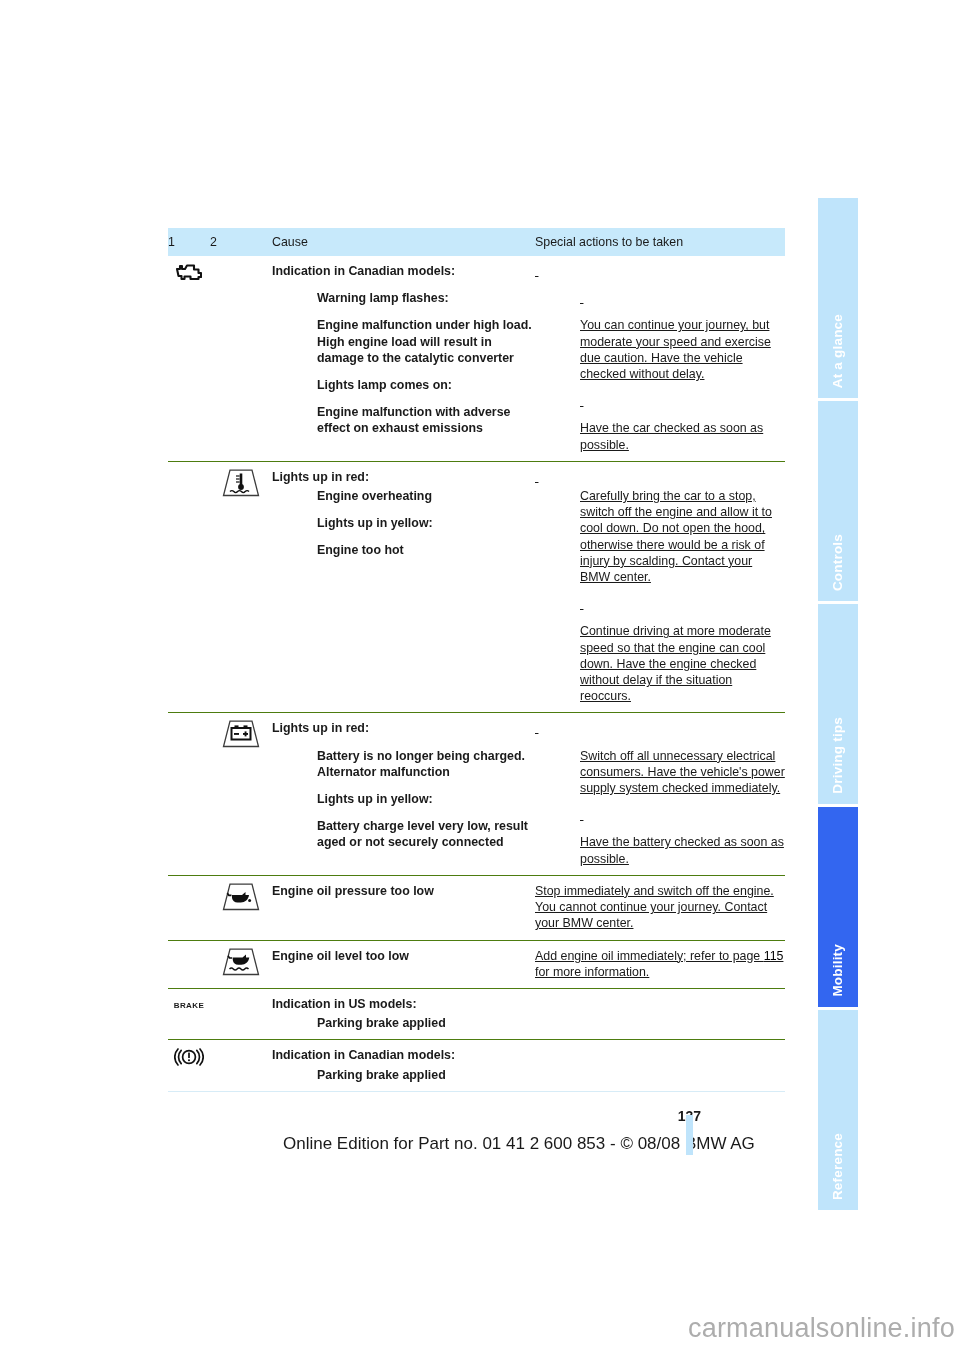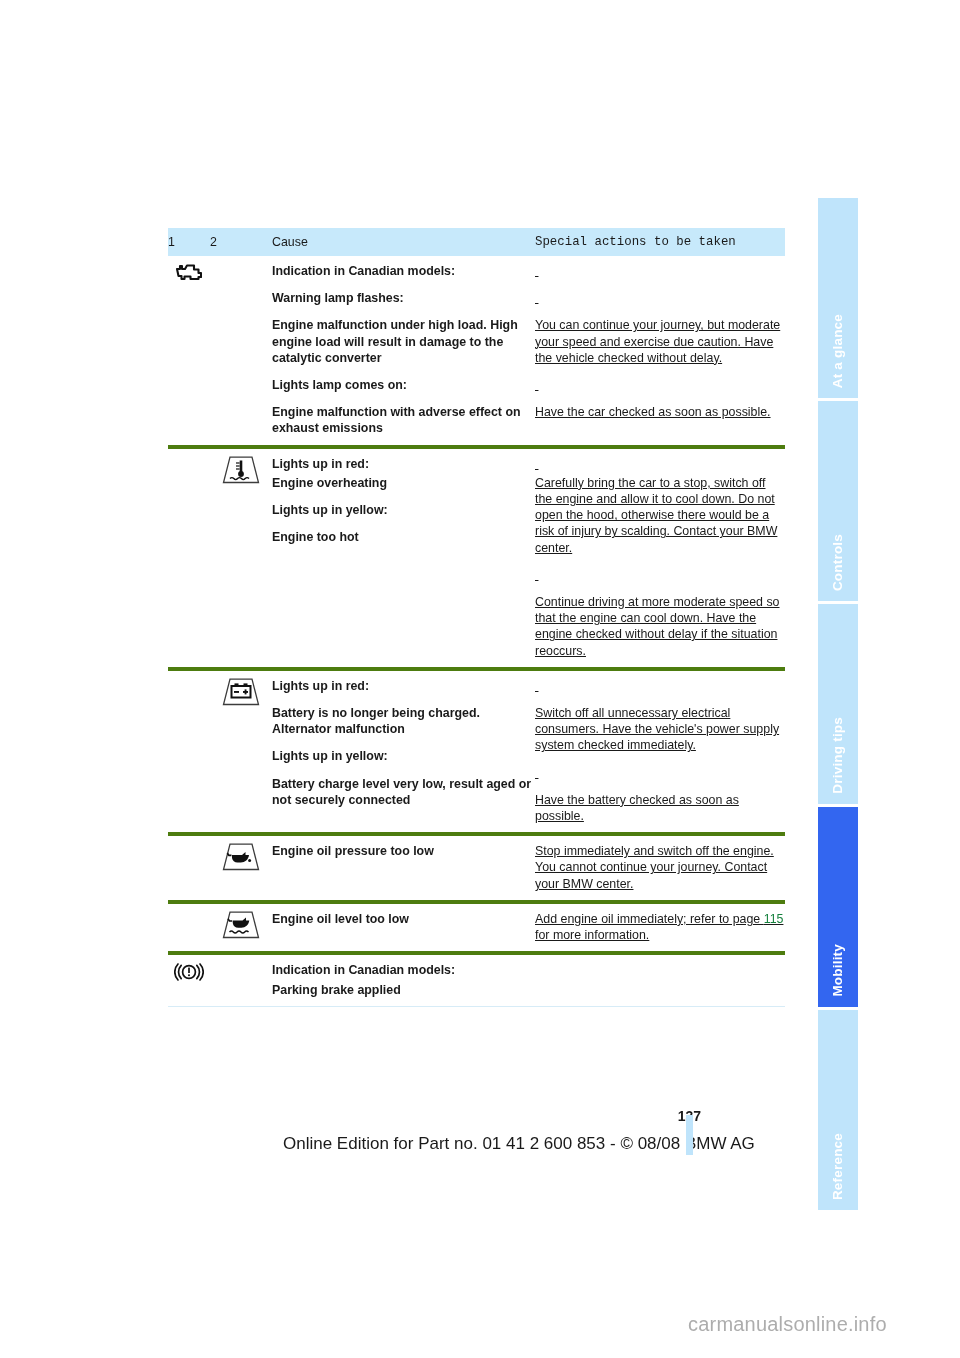--- a/index.html
+++ b/index.html
@@ -66,45 +66,45 @@
     background: #c7e9fb;
     font-weight: normal;
     text-align: left;
     padding: 4px 0 4px 0;
     font-size: 12.4px;
     vertical-align: middle;
     height: 20px;
   }
   th.c1, th.c2 { font-weight: bold; text-align: center; }
   th.c3 { padding-left: 10px; }
-  th.c4 { padding-left: 10px; font-family: Liberation Mono, monospace; }
+  th.c4 { padding-left: 10px; }
 
   col.c1 { width: 42px; }
   col.c2 { width: 62px; }
   col.c3 { width: 263px; }
   col.c4 { width: 250px; }
 
   table.warn-table tbody tr {
-    border-top: 4px solid #4d7c0f;
+    border-top: 1px solid #4d7c0f;
   }
   table.warn-table tbody tr:first-child { border-top: none; }
   table.warn-table tbody tr.last-row { border-bottom: 1px solid #d7ecf7; }
 
   table.warn-table td {
     vertical-align: top;
     padding: 7px 0 8px 0;
   }
   td.cause { padding-left: 10px; padding-right: 14px; font-weight: bold; }
   td.action { padding-left: 10px; padding-right: 4px; text-decoration: underline; }
   td.ic1, td.ic2 { text-align: center; padding-top: 9px; }
 
   .blk { margin: 0 0 0 0; }
-  .blk + .blk { margin-top: 11px; }
+  .blk + .blk { margin-top: 11px; margin-left: 45px; }
   .tight + .tight { margin-top: 3px; }
-  .pagelink { color: #15803d; }
+  .pagelink { color: #000000; }
 
   
   .sym { display: inline-block; line-height: 0; }
   .brake-word {
     font-size: 8px;
     font-weight: bold;
     letter-spacing: 0.4px;
     font-family: "Liberation Sans", sans-serif;
     color: #1a1a1a;
     line-height: 10px;
@@ -139,21 +139,21 @@
     top: 1115px;
     width: 7px;
     height: 40px;
     background: #bfe4fb;
   }
 
   #watermark {
     position: absolute;
     left: 688px;
     top: 1313px;
-    font-size: 20px;
+    font-size: 27px;
     color: #adadad;
     letter-spacing: 0.2px;
     font-family: "Liberation Sans", sans-serif;
   }
 </style>
 </head>
 <body>
 
 <div id="tab-rail">
   <div class="tab" style="top:0px;height:200px;">
@@ -307,20 +307,31 @@
           </span>
         </td>
         <td class="cause">
           <p class="blk">Engine oil level too low</p>
         </td>
         <td class="action">
           <p class="blk"><span>Add engine oil immediately; refer to page </span><span class="pagelink">115</span><span> for more information.</span></p>
         </td>
       </tr>
 
+      <tr>
+        <td class="ic1">
+          <span class="brake-word">BRAKE</span>
+        </td>
+        <td class="ic2"></td>
+        <td class="cause">
+          <p class="blk tight">Indication in US models:</p>
+          <p class="blk tight">Parking brake applied</p>
+        </td>
+        <td class="action"></td>
+      </tr>
 
       <tr class="last-row">
         <td class="ic1">
           <span class="sym">
             <svg width="30" height="20" viewBox="0 0 30 20">
               <circle cx="15" cy="10" r="6.4" fill="none" stroke="#111111" stroke-width="1.7"></circle>
               <rect x="14.15" y="5.6" width="1.7" height="5.4" fill="#111111"></rect>
               <circle cx="15" cy="13.3" r="1.05" fill="#111111"></circle>
               <path d="M7.2 3.4 a9.5 9.5 0 0 0 0 13.2" fill="none" stroke="#111111" stroke-width="1.7" stroke-linecap="round"></path>
               <path d="M4.0 2.0 a11.6 11.6 0 0 0 0 16.0" fill="none" stroke="#111111" stroke-width="1.7" stroke-linecap="round"></path>

